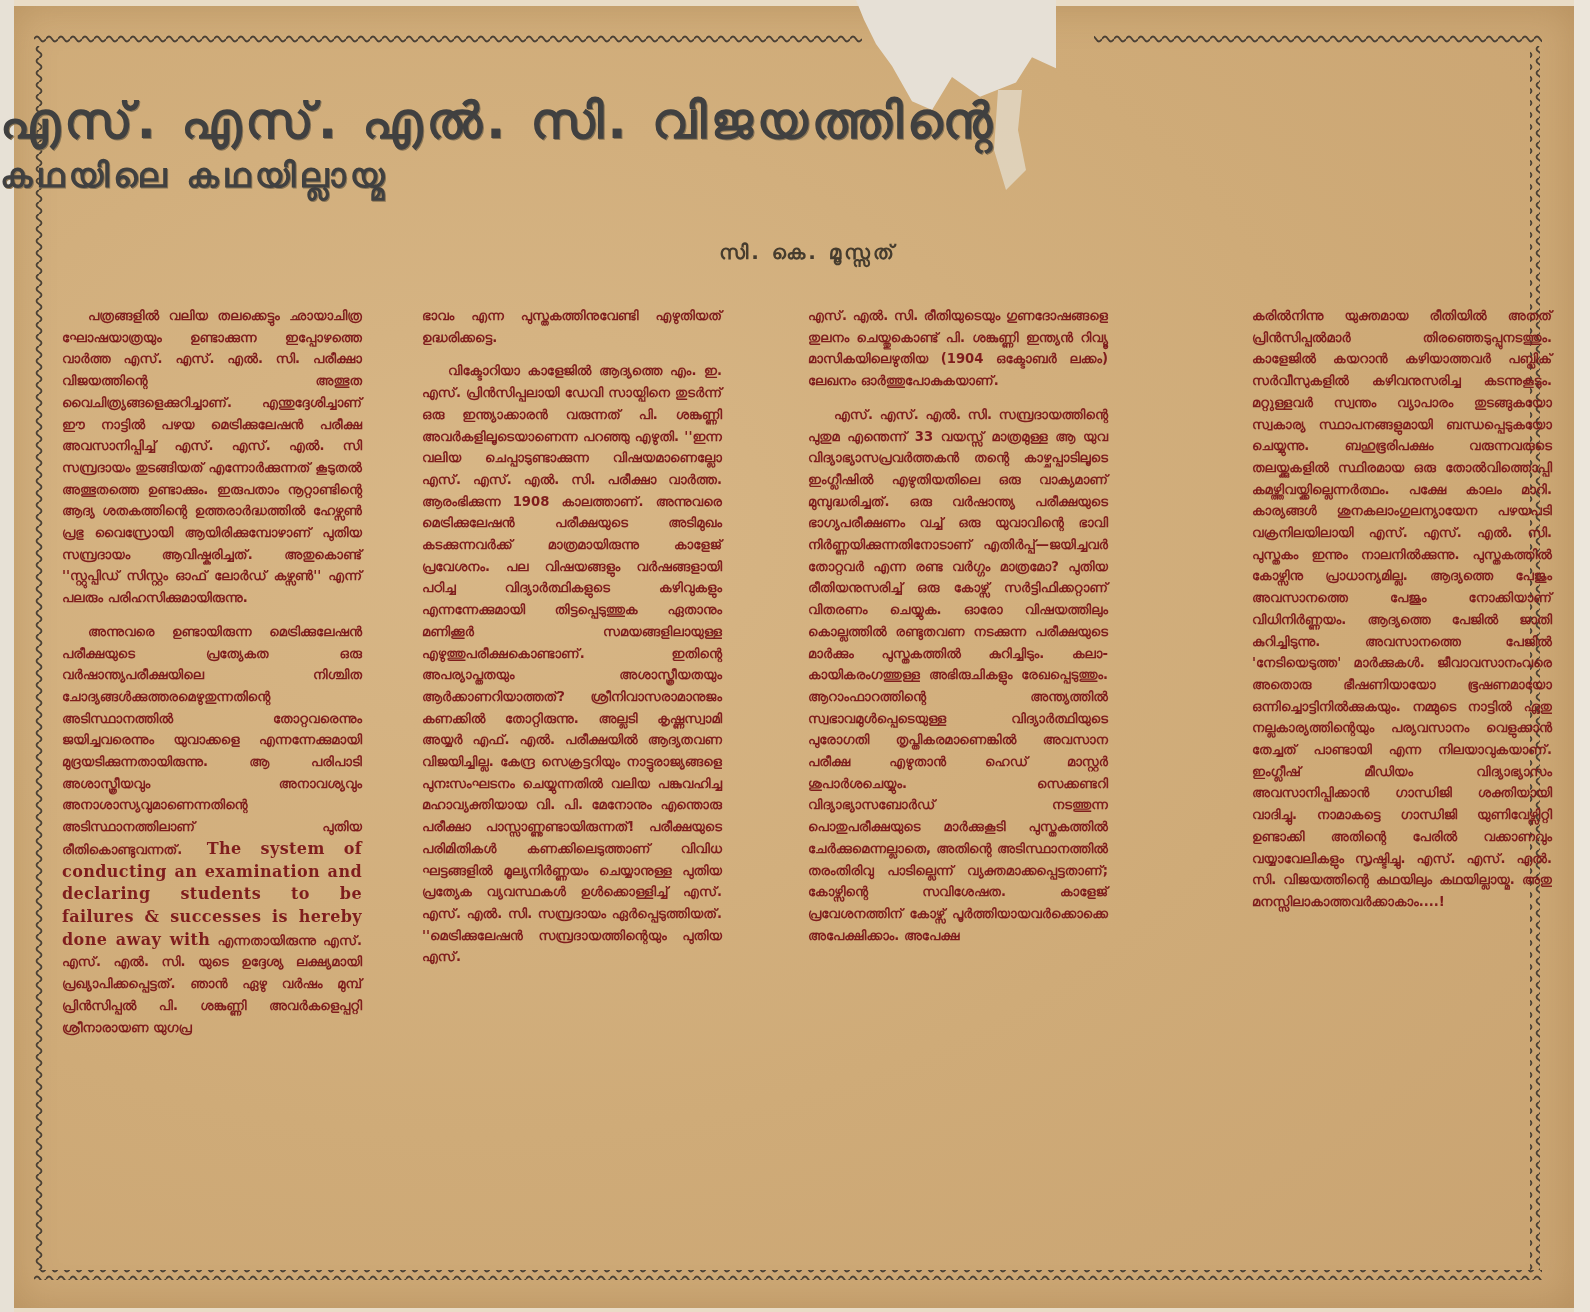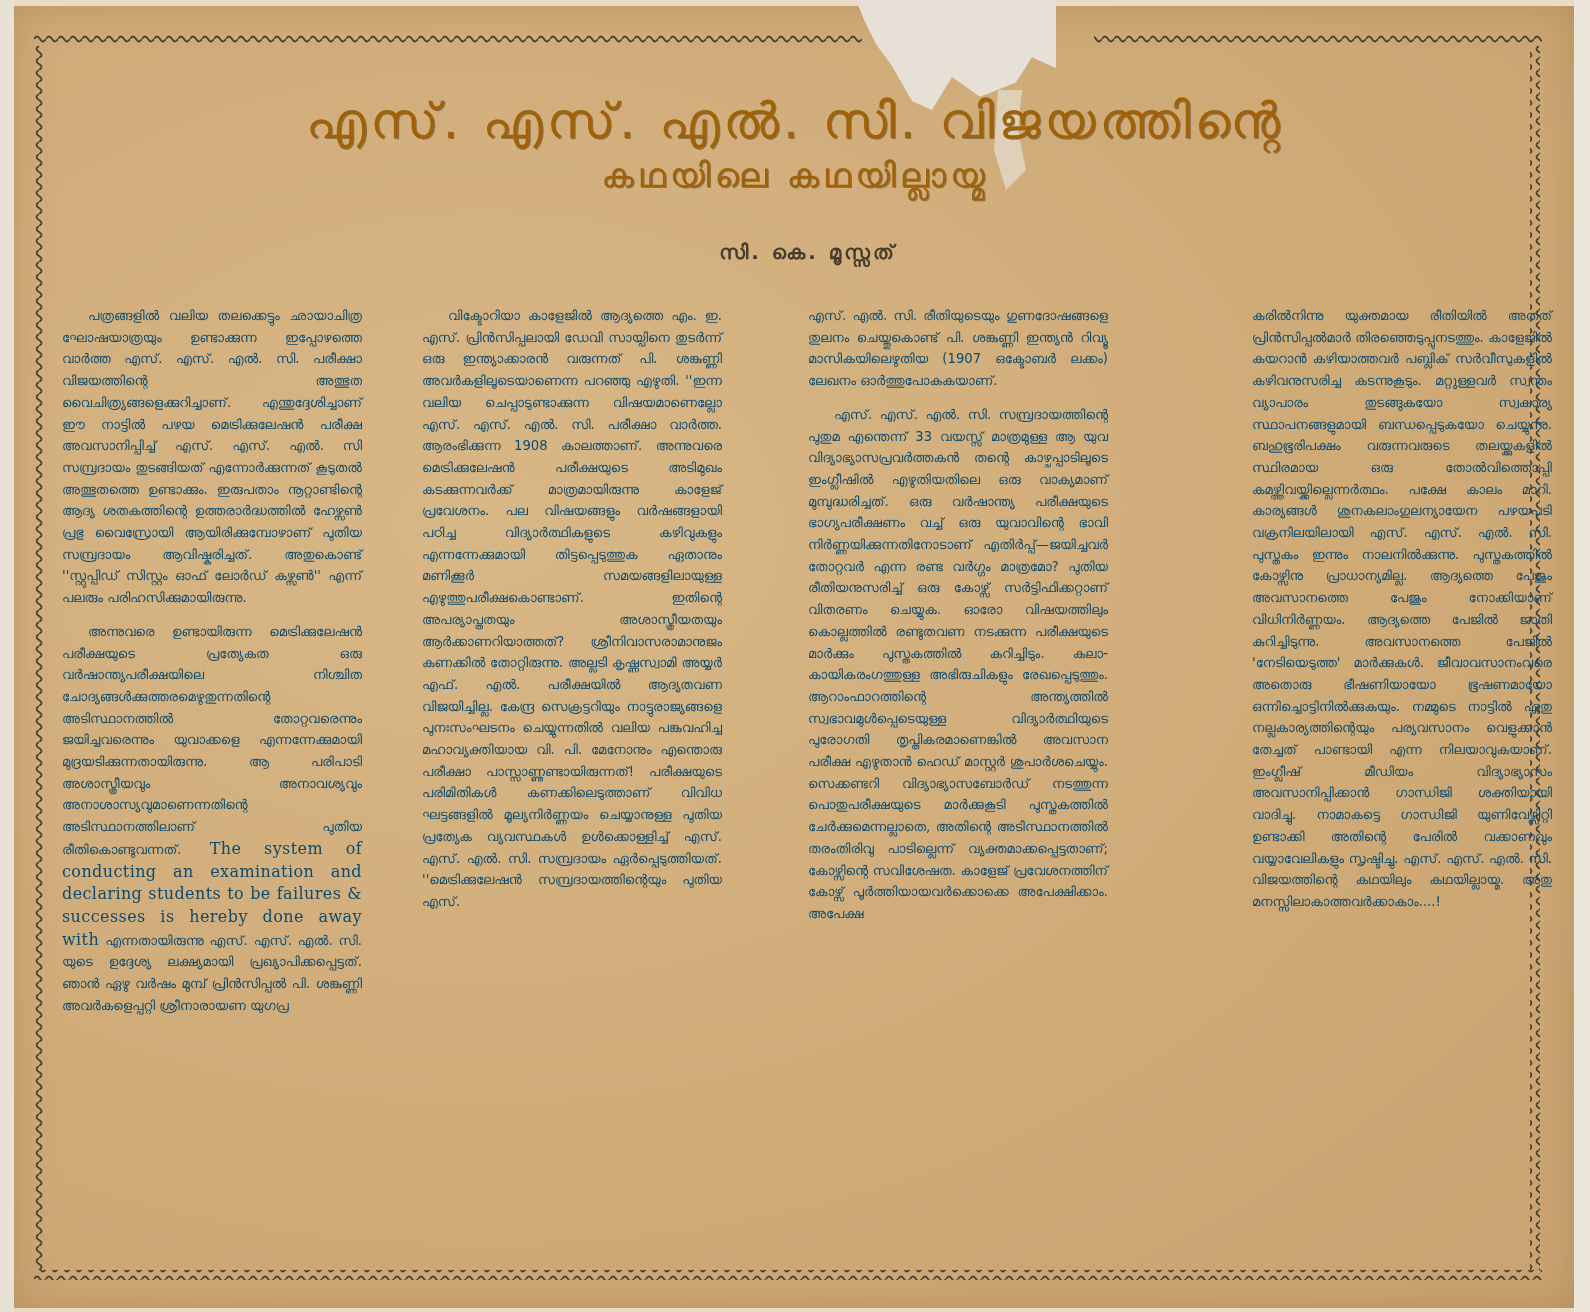--- a/index.html
+++ b/index.html
@@ -28,34 +28,34 @@
   .tear2 {
     position:absolute; left:990px; top:90px; width:40px; height:100px;
     background:#e2d9c8; opacity:0.8;
     clip-path: polygon(20% 0, 80% 0, 70% 40%, 90% 80%, 40% 100%, 10% 60%);
   }
   .border {
     position:absolute; left:34px; top:34px; width:1508px; height:1248px;
   }
   .border svg { position:absolute; left:0; top:0; }
   .headline {
-    position:absolute; left:0; width:1590px; text-align:center;
-    color:#a16207; font-weight:normal;
+    position:absolute; left:0; width:1590px; 
+    color:#404040; font-weight:bold;
     text-shadow: 1px 1px 0 #8a7555;
   }
   .headline.l1 { top:92px; font-size:50px; letter-spacing:4px; }
   .headline.l2 { top:155px; font-size:34px; letter-spacing:4px; }
   .byline {
     position:absolute; top:240px; left:0; width:1590px; text-align:center;
     font-size:20px; font-weight:bold; color:#463c2e; letter-spacing:3px;padding-left:13px;
   }
   .col {
     position:absolute; top:305px; width:300px;
-    font-size:13.2px; line-height:21.7px; color:#0c4a6e;
-    font-weight:normal; text-align:justify;
+    font-size:13.2px; line-height:21.7px; color:#7f1d1d;
+    font-weight:bold; text-align:justify;
   }
   .col p { margin:0 0 12px 0; text-indent:26px; }
   .col p.noindent { text-indent:0; }
   .col .en {
     font-family:"DejaVu Serif", serif; font-size:16px; line-height:21.7px;
     letter-spacing:0.4px;
     margin-left:7px;
   }
   #col1 { left:62px; }
   #col2 { left:422px; }
@@ -93,23 +93,24 @@
 <div class="headline l1">എസ്. എസ്. എൽ. സി. വിജയത്തിന്റെ</div>
 <div class="headline l2">കഥയിലെ കഥയില്ലായ്മ</div>
 <div class="byline">സി. കെ. മൂസ്സത്</div>
 
 <div class="col" id="col1">
   <p>പത്രങ്ങളിൽ വലിയ തലക്കെട്ടും ഛായാചിത്ര ഘോഷയാത്രയും ഉണ്ടാക്കുന്ന ഇപ്പോഴത്തെ വാർത്ത എസ്. എസ്. എൽ. സി. പരീക്ഷാ വിജയത്തിന്റെ അത്ഭുത വൈചിത്ര്യങ്ങളെക്കുറിച്ചാണ്. എന്തുദ്ദേശിച്ചാണ് ഈ നാട്ടിൽ പഴയ മെട്രിക്കുലേഷൻ പരീക്ഷ അവസാനിപ്പിച്ച് എസ്. എസ്. എൽ. സി സമ്പ്രദായം തുടങ്ങിയത് എന്നോർക്കുന്നത് കൂടുതൽ അത്ഭുതത്തെ ഉണ്ടാക്കും. ഇരുപതാം നൂറ്റാണ്ടിന്റെ ആദ്യ ശതകത്തിന്റെ ഉത്തരാർദ്ധത്തിൽ ഹേഴ്സൺ പ്രഭു വൈസ്രോയി ആയിരിക്കുമ്പോഴാണ് പുതിയ സമ്പ്രദായം ആവിഷ്കരിച്ചത്. അതുകൊണ്ട് ''സ്റ്റുപ്പിഡ് സിസ്റ്റം ഓഫ് ലോർഡ് കഴ്സൺ'' എന്ന് പലരും പരിഹസിക്കുമായിരുന്നു.</p>
   <p><span>അന്നുവരെ ഉണ്ടായിരുന്ന മെട്രിക്കുലേഷൻ പരീക്ഷയുടെ പ്രത്യേകത ഒരു വർഷാന്ത്യപരീക്ഷയിലെ നിശ്ചിത ചോദ്യങ്ങൾക്കുത്തരമെഴുതുന്നതിന്റെ അടിസ്ഥാനത്തിൽ തോറ്റവരെന്നും ജയിച്ചവരെന്നും യുവാക്കളെ എന്നന്നേക്കുമായി മുദ്രയടിക്കുന്നതായിരുന്നു. ആ പരിപാടി അശാസ്ത്രീയവും അനാവശ്യവും അനാശാസ്യവുമാണെന്നതിന്റെ അടിസ്ഥാനത്തിലാണ് പുതിയ രീതികൊണ്ടുവന്നത്.</span> <span class="en">The system of conducting an examination and declaring students to be failures &amp; successes is hereby done away with</span> <span>എന്നതായിരുന്നു എസ്. എസ്. എൽ. സി. യുടെ ഉദ്ദേശ്യ ലക്ഷ്യമായി പ്രഖ്യാപിക്കപ്പെട്ടത്. ഞാൻ ഏഴു വർഷം മുമ്പ് പ്രിൻസിപ്പൽ പി. ശങ്കുണ്ണി അവർകളെപ്പറ്റി ശ്രീനാരായണ യുഗപ്ര</span></p>
 </div>
 
 <div class="col" id="col2">
+  <p class="noindent">ഭാവം എന്ന പുസ്തകത്തിനുവേണ്ടി എഴുതിയത് ഉദ്ധരിക്കട്ടെ.</p>
   <p>വിക്ടോറിയാ കാളേജിൽ ആദ്യത്തെ എം. ഇ. എസ്. പ്രിൻസിപ്പലായി ഡേവി സായ്പിനെ തുടർന്ന് ഒരു ഇന്ത്യാക്കാരൻ വരുന്നത് പി. ശങ്കുണ്ണി അവർകളിലൂടെയാണെന്ന പറഞ്ഞു എഴുതി. ''ഇന്ന വലിയ ചെപ്പാടുണ്ടാക്കുന്ന വിഷയമാണെല്ലോ എസ്. എസ്. എൽ. സി. പരീക്ഷാ വാർത്ത. ആരംഭിക്കുന്ന 1908 കാലത്താണ്. അന്നുവരെ മെട്രിക്കുലേഷൻ പരീക്ഷയുടെ അടിമുഖം കടക്കുന്നവർക്ക് മാത്രമായിരുന്നു കാളേജ് പ്രവേശനം. പല വിഷയങ്ങളും വർഷങ്ങളായി പഠിച്ച വിദ്യാർത്ഥികളുടെ കഴിവുകളും എന്നന്നേക്കുമായി തിട്ടപ്പെടുത്തുക ഏതാനും മണിക്കൂർ സമയങ്ങളിലായുള്ള എഴുത്തുപരീക്ഷകൊണ്ടാണ്. ഇതിന്റെ അപര്യാപ്തതയും അശാസ്ത്രീയതയും ആർക്കാണറിയാത്തത്? ശ്രീനിവാസരാമാനുജം കണക്കിൽ തോറ്റിരുന്നു. അല്ലടി കൃഷ്ണസ്വാമി അയ്യർ എഫ്. എൽ. പരീക്ഷയിൽ ആദ്യതവണ വിജയിച്ചില്ല. കേന്ദ്ര സെക്രട്ടറിയും നാട്ടുരാജ്യങ്ങളെ പുനഃസംഘടനം ചെയ്യുന്നതിൽ വലിയ പങ്കുവഹിച്ച മഹാവ്യക്തിയായ വി. പി. മേനോനും എന്തൊരു പരീക്ഷാ പാസ്സാണ്ണുണ്ടായിരുന്നത്! പരീക്ഷയുടെ പരിമിതികൾ കണക്കിലെടുത്താണ് വിവിധ ഘട്ടങ്ങളിൽ മൂല്യനിർണ്ണയം ചെയ്യാനുള്ള പുതിയ പ്രത്യേക വ്യവസ്ഥകൾ ഉൾക്കൊള്ളിച്ച് എസ്. എസ്. എൽ. സി. സമ്പ്രദായം ഏർപ്പെടുത്തിയത്. ''മെട്രിക്കുലേഷൻ സമ്പ്രദായത്തിന്റെയും പുതിയ എസ്.</p>
 </div>
 
 <div class="col" id="col3">
-  <p class="noindent">എസ്. എൽ. സി. രീതിയുടെയും ഗുണദോഷങ്ങളെ തുലനം ചെയ്തുകൊണ്ട് പി. ശങ്കുണ്ണി ഇന്ത്യൻ റിവ്യൂ മാസികയിലെഴുതിയ (1907 ഒക്ടോബർ ലക്കം) ലേഖനം ഓർത്തുപോകുകയാണ്.</p>
+  <p class="noindent">എസ്. എൽ. സി. രീതിയുടെയും ഗുണദോഷങ്ങളെ തുലനം ചെയ്തുകൊണ്ട് പി. ശങ്കുണ്ണി ഇന്ത്യൻ റിവ്യൂ മാസികയിലെഴുതിയ (1904 ഒക്ടോബർ ലക്കം) ലേഖനം ഓർത്തുപോകുകയാണ്.</p>
   <p>എസ്. എസ്. എൽ. സി. സമ്പ്രദായത്തിന്റെ പുതുമ എന്തെന്ന് 33 വയസ്സ് മാത്രമുള്ള ആ യുവ വിദ്യാഭ്യാസപ്രവർത്തകൻ തന്റെ കാഴ്ചപ്പാടിലൂടെ ഇംഗ്ലീഷിൽ എഴുതിയതിലെ ഒരു വാക്യമാണ് മുമ്പുദ്ധരിച്ചത്. ഒരു വർഷാന്ത്യ പരീക്ഷയുടെ ഭാഗ്യപരീക്ഷണം വച്ച് ഒരു യുവാവിന്റെ ഭാവി നിർണ്ണയിക്കുന്നതിനോടാണ് എതിർപ്പ്—ജയിച്ചവർ തോറ്റവർ എന്ന രണ്ട വർഗ്ഗം മാത്രമോ? പുതിയ രീതിയനുസരിച്ച് ഒരു കോഴ്സ് സർട്ടിഫിക്കറ്റാണ് വിതരണം ചെയ്യുക. ഓരോ വിഷയത്തിലും കൊല്ലത്തിൽ രണ്ടുതവണ നടക്കുന്ന പരീക്ഷയുടെ മാർക്കും പുസ്തകത്തിൽ കുറിച്ചിടും. കലാ-കായികരംഗത്തുള്ള അഭിരുചികളും രേഖപ്പെടുത്തും. ആറാംഫാറത്തിന്റെ അന്ത്യത്തിൽ സ്വഭാവമുൾപ്പെടെയുള്ള വിദ്യാർത്ഥിയുടെ പുരോഗതി തൃപ്തികരമാണെങ്കിൽ അവസാന പരീക്ഷ എഴുതാൻ ഹെഡ് മാസ്റ്റർ ശുപാർശചെയ്യും. സെക്കണ്ടറി വിദ്യാഭ്യാസബോർഡ് നടത്തുന്ന പൊതുപരീക്ഷയുടെ മാർക്കുകൂടി പുസ്തകത്തിൽ ചേർക്കുമെന്നല്ലാതെ, അതിന്റെ അടിസ്ഥാനത്തിൽ തരംതിരിവു പാടില്ലെന്ന് വ്യക്തമാക്കപ്പെട്ടതാണ്; കോഴ്സിന്റെ സവിശേഷത. കാളേജ് പ്രവേശനത്തിന് കോഴ്സ് പൂർത്തിയായവർക്കൊക്കെ അപേക്ഷിക്കാം. അപേക്ഷ</p>
 </div>
 
 <div class="col" id="col4">
   <p class="noindent">കരിൽനിന്നു യുക്തമായ രീതിയിൽ അതത് പ്രിൻസിപ്പൽമാർ തിരഞ്ഞെടുപ്പുനടത്തും. കാളേജിൽ കയറാൻ കഴിയാത്തവർ പബ്ലിക് സർവീസുകളിൽ കഴിവനുസരിച്ച കടന്നുകൂടും. മറ്റുള്ളവർ സ്വന്തം വ്യാപാരം തുടങ്ങുകയോ സ്വകാര്യ സ്ഥാപനങ്ങളുമായി ബന്ധപ്പെടുകയോ ചെയ്യുന്നു. ബഹുഭൂരിപക്ഷം വരുന്നവരുടെ തലയ്ക്കുകളിൽ സ്ഥിരമായ ഒരു തോൽവിത്തൊപ്പി കമഴ്ത്തിവയ്ക്കില്ലെന്നർത്ഥം. പക്ഷേ കാലം മാറി. കാര്യങ്ങൾ ശുനകലാംഗുലന്യായേന പഴയപടി വക്രനിലയിലായി എസ്. എസ്. എൽ. സി. പുസ്തകം ഇന്നും നാലനിൽക്കുന്നു. പുസ്തകത്തിൽ കോഴ്സിനു പ്രാധാന്യമില്ല. ആദ്യത്തെ പേജും അവസാനത്തെ പേജും നോക്കിയാണ് വിധിനിർണ്ണയം. ആദ്യത്തെ പേജിൽ ജാതി കുറിച്ചിടുന്നു. അവസാനത്തെ പേജിൽ 'നേടിയെടുത്ത' മാർക്കുകൾ. ജീവാവസാനംവരെ അതൊരു ഭീഷണിയായോ ഭൂഷണമായോ ഒന്നിച്ചൊട്ടിനിൽക്കുകയും. നമ്മുടെ നാട്ടിൽ ഏതു നല്ലകാര്യത്തിന്റെയും പര്യവസാനം വെളുക്കാൻ തേച്ചത് പാണ്ടായി എന്ന നിലയാവുകയാണ്. ഇംഗ്ലീഷ് മീഡിയം വിദ്യാഭ്യാസം അവസാനിപ്പിക്കാൻ ഗാന്ധിജി ശക്തിയായി വാദിച്ചു. നാമാകട്ടെ ഗാന്ധിജി യുണിവേഴ്സിറ്റി ഉണ്ടാക്കി അതിന്റെ പേരിൽ വക്കാണവും വയ്യാവേലികളും സൃഷ്ടിച്ചു. എസ്. എസ്. എൽ. സി. വിജയത്തിന്റെ കഥയിലും കഥയില്ലായ്മ. അതു മനസ്സിലാകാത്തവർക്കാകാം....!</p>
 </div>
 
 </body></html>

